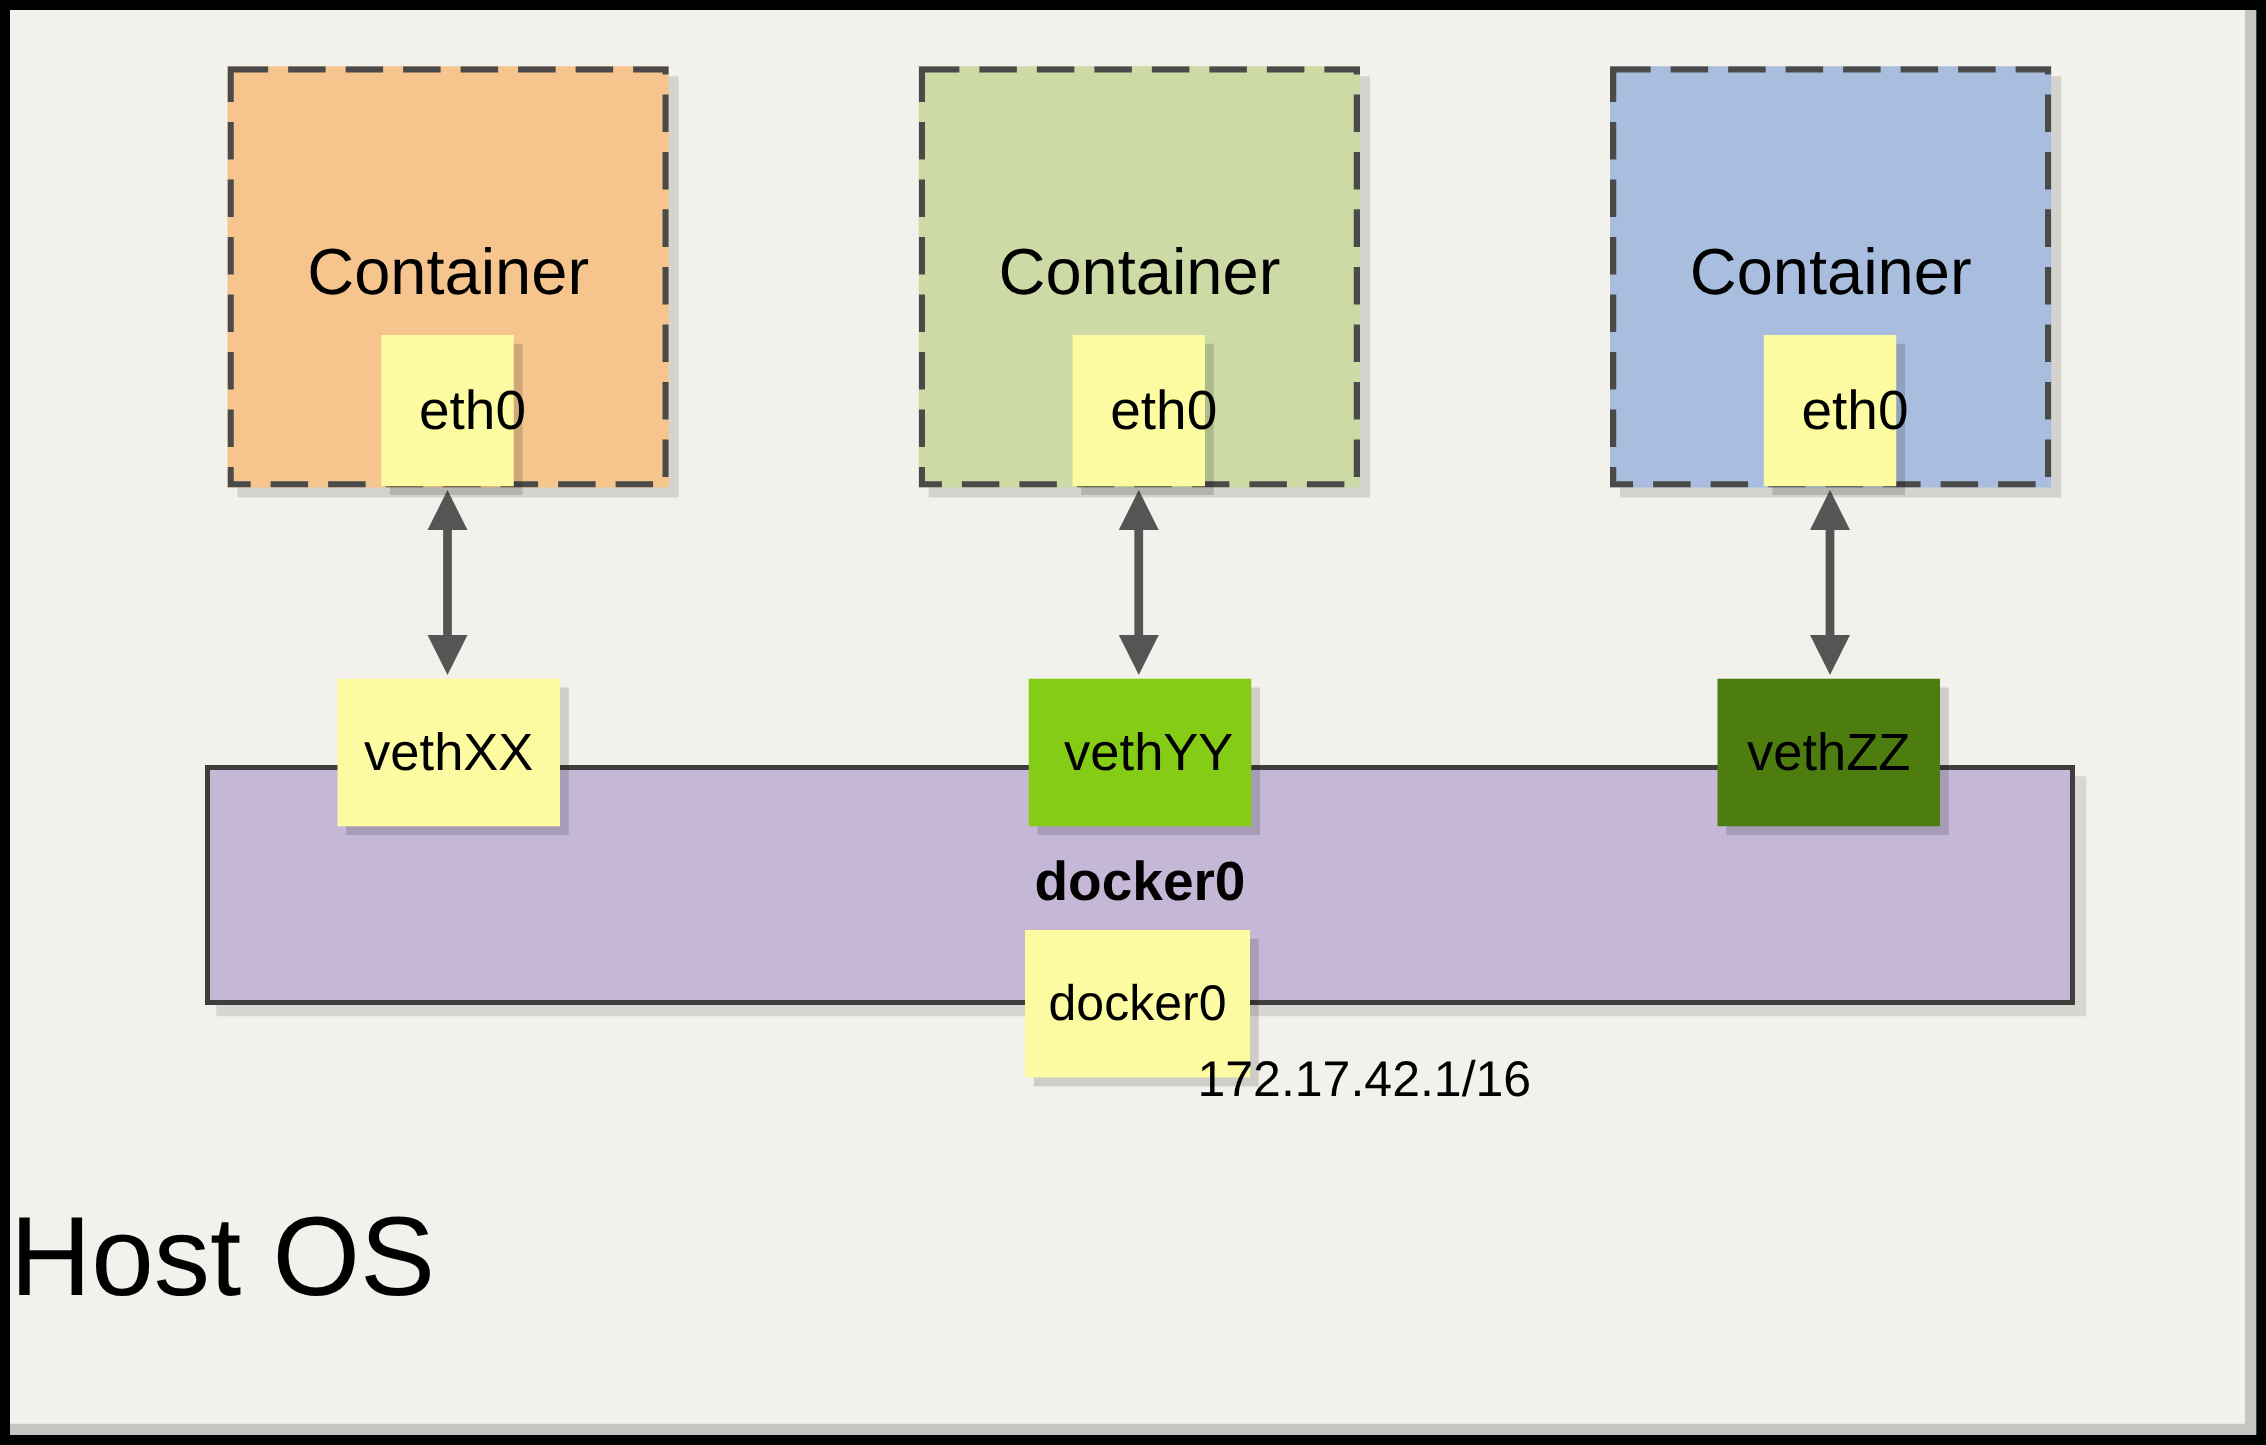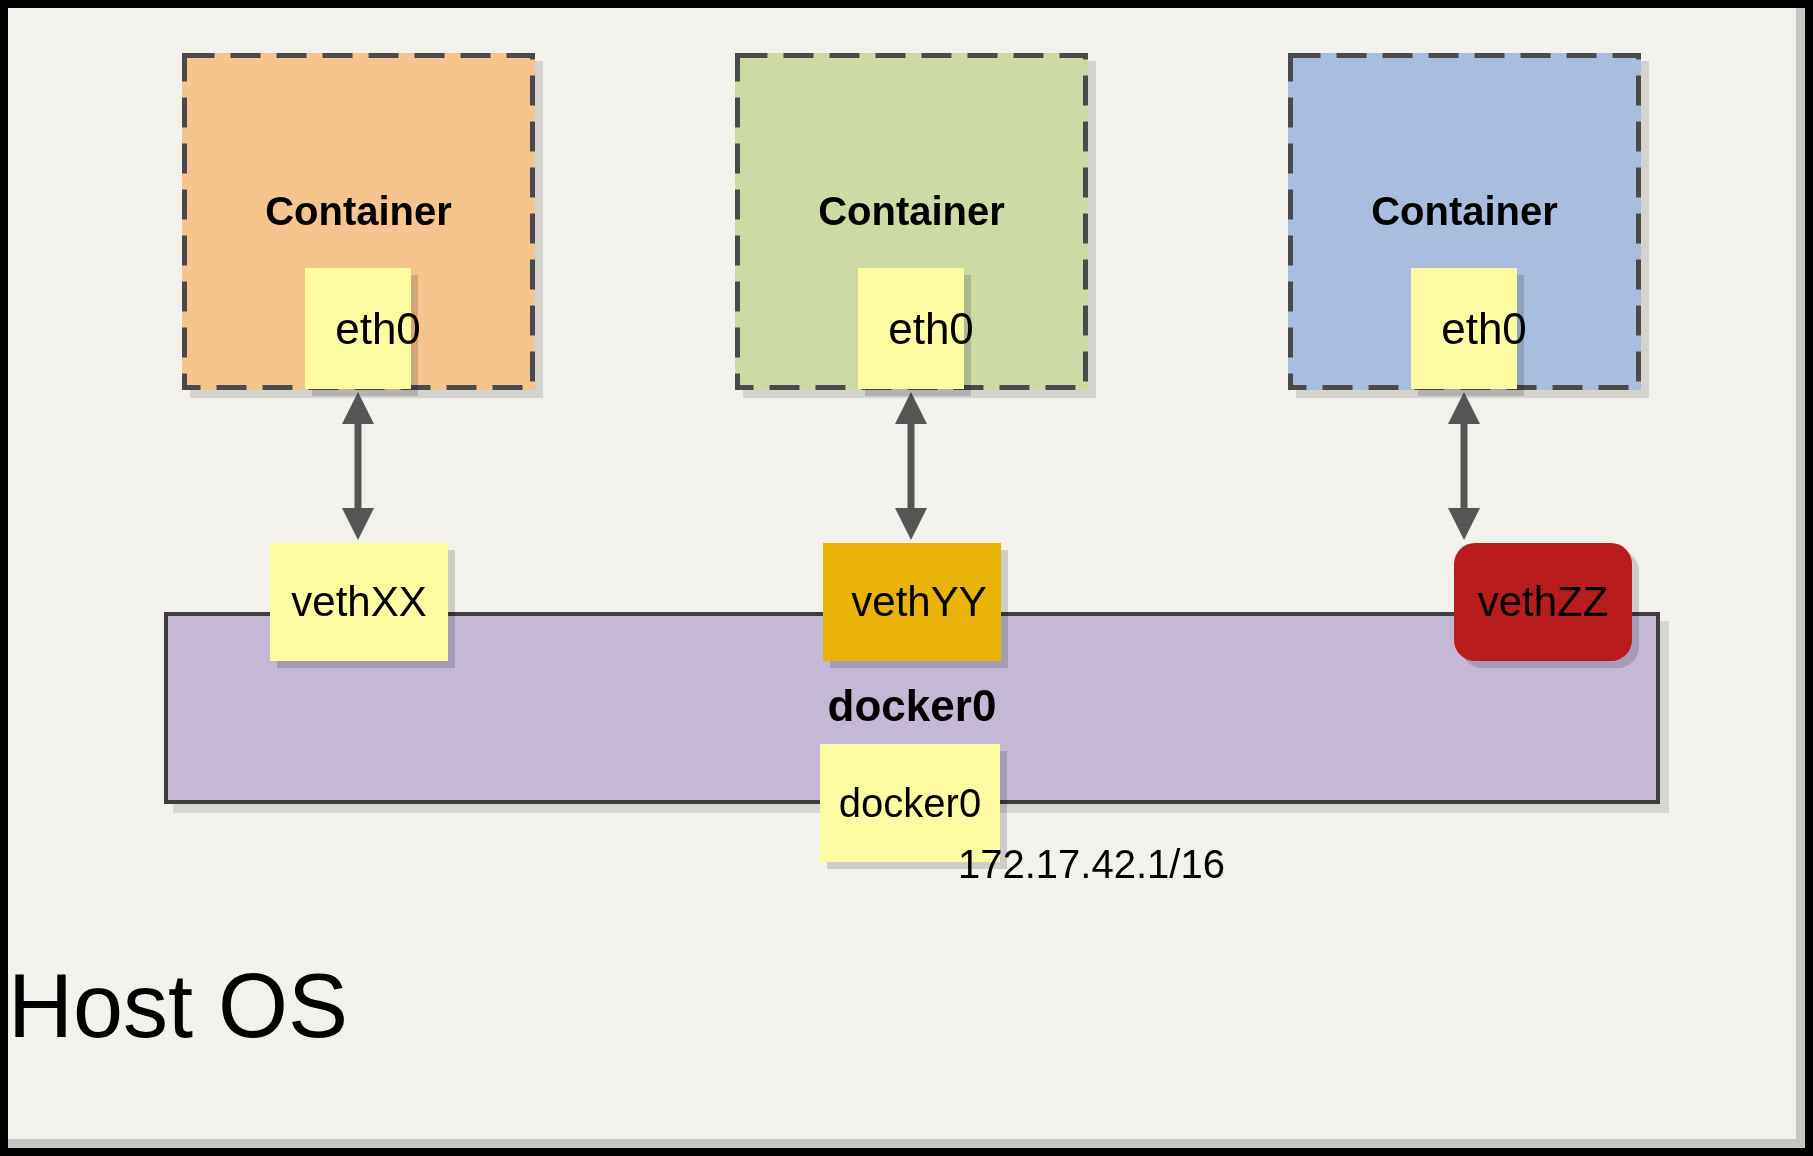--- a/index.html
+++ b/index.html
@@ -35,22 +35,22 @@
     position: absolute;
     left: 0; top: 0;
     width: 100%; height: 100%;
   }
   .container-label {
     position: absolute;
     top: 134px;
     left: 0;
     width: 100%;
     text-align: center;
-    font-size: 40px;
-    font-weight: bold;
+    font-size: 52px;
+    font-weight: normal;
     line-height: 1.2;
   }
 
   
   .iface-box {
     position: absolute;
     display: flex;
     align-items: center;
     justify-content: center;
     box-shadow: 7px 7px 0 rgba(0,0,0,0.15);
@@ -181,24 +181,24 @@
       <polygon points="22,150 6,118 38,118" fill="#555555"></polygon>
     </svg>
 
     <div class="bridge-bar" style="background-color: rgb(197, 184, 214);">
       <div class="bridge-label">docker0</div>
     </div>
 
     <div class="iface-box veth-box" style="left: 262px; background-color: rgb(252, 251, 161);">
       <span>vethXX</span>
     </div>
-    <div class="iface-box veth-box" style="left: 815px; background-color: #eab308; padding-left: 14px;">
+    <div class="iface-box veth-box" style="left: 815px; background-color: #84cc16; padding-left: 14px;">
       <span>vethYY</span>
     </div>
-    <div class="iface-box veth-box" style="left: 1446px; background-color: #b91c1c; border-radius: 21px;">
+    <div class="iface-box veth-box" style="left: 1366px; background-color: #4d7c0f;">
       <span>vethZZ</span>
     </div>
 
     <div class="iface-box bridge-iface-box" style="background-color: rgb(252, 251, 161);">
       <span>docker0</span>
     </div>
 
     <div class="ip-label">172.17.42.1/16</div>
 
     <div class="host-title">Host OS</div>

